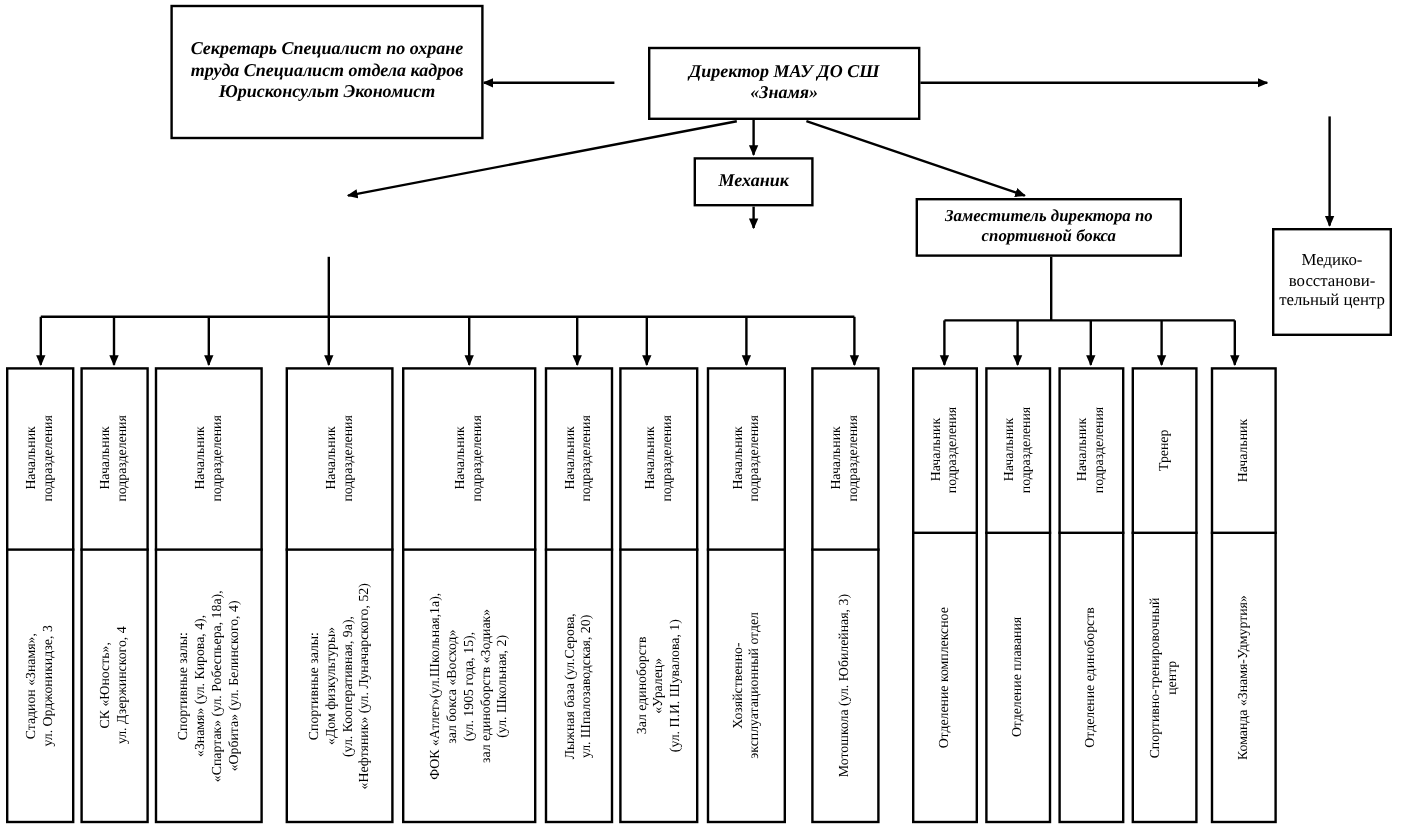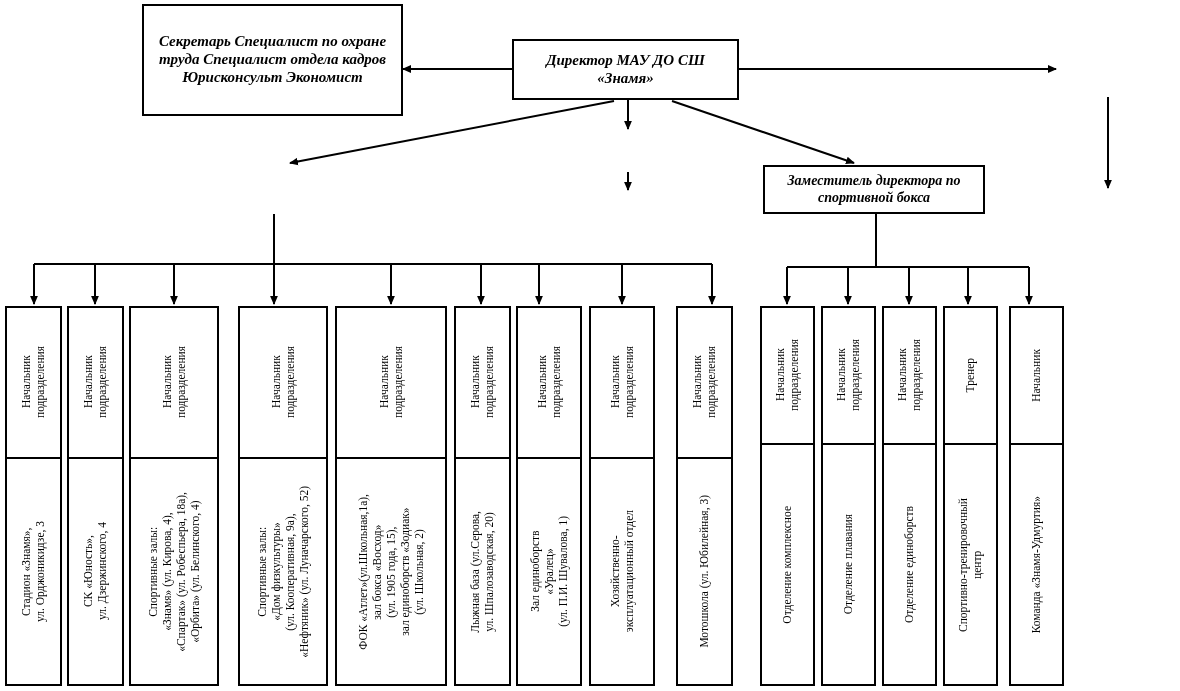--- a/index.html
+++ b/index.html
@@ -69,27 +69,36 @@
   </svg>
 
   <div class="box" style="left:142px;top:4px;width:261px;height:112px;">
     <span class="txt bold-ital" style="font-size:15px;">Секретарь
 Специалист по охране труда
 Специалист отдела кадров
 Юрисконсульт
 Экономист</span>
   </div>
 
-  <div class="box" style="left:512px;top:39px;width:227px;height:61px;">
+  <div class="box" style="left:540px;top:39px;width:227px;height:61px;">
     <span class="txt bold-ital" style="font-size:15px;">Директор
 МАУ ДО СШ «Знамя»</span>
   </div>
 
 
-
+  <div class="box" style="left:1060px;top:190px;width:100px;height:90px;">
+    <span class="txt plain" style="font-size:14px;">Медико-
+восстанови-
+тельный
+центр</span>
+  </div>
+
+  <div class="box" style="left:578px;top:131px;width:100px;height:41px;">
+    <span class="txt bold-ital" style="font-size:15px;">Механик</span>
+  </div>
 
 
 
   <div class="box" style="left:763px;top:165px;width:222px;height:49px;">
     <span class="txt bold-ital" style="font-size:14px;">Заместитель директора
 по спортивной бокса</span>
   </div>
 
   <div class="vbox" style="left:5px;top:306px;width:57px;height:380px;">
     <div class="vcell" style="top:0;height:149px;">

